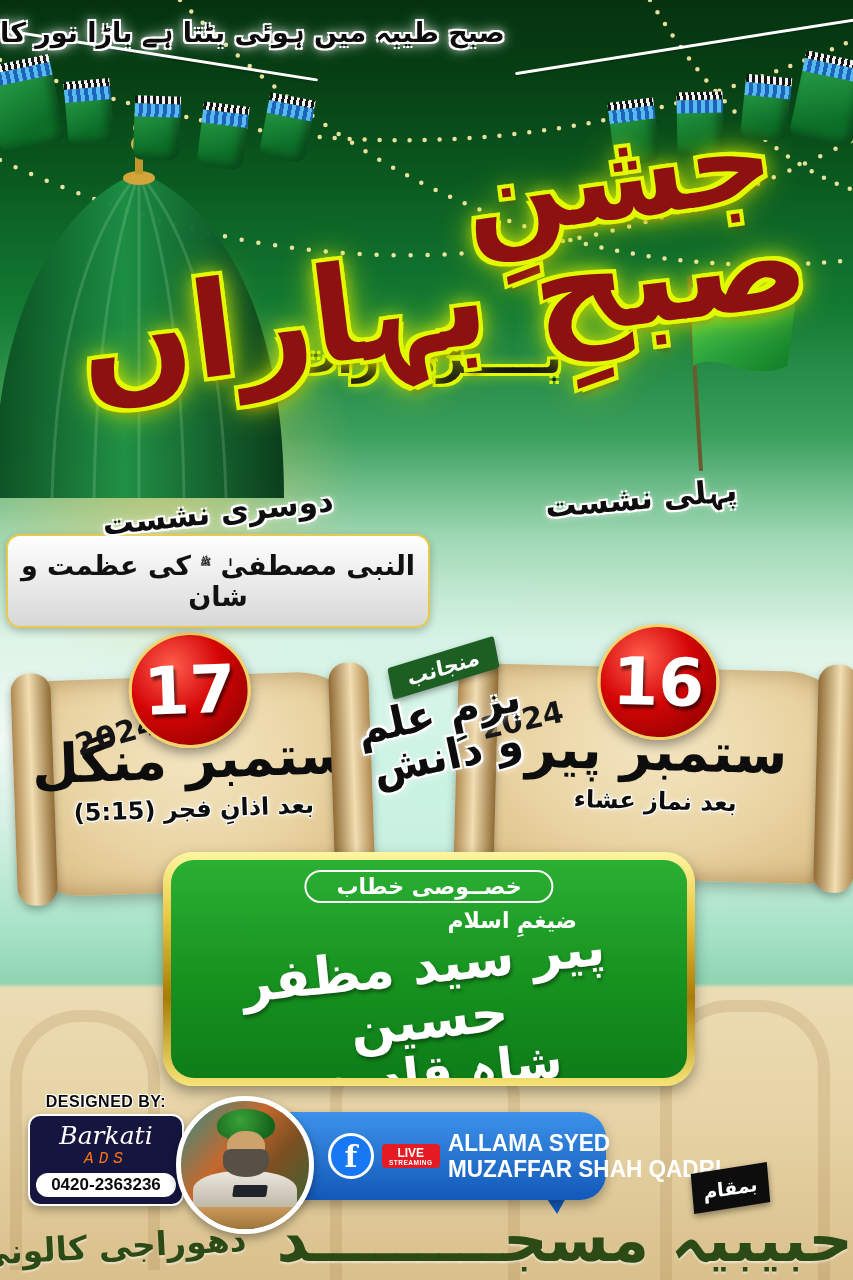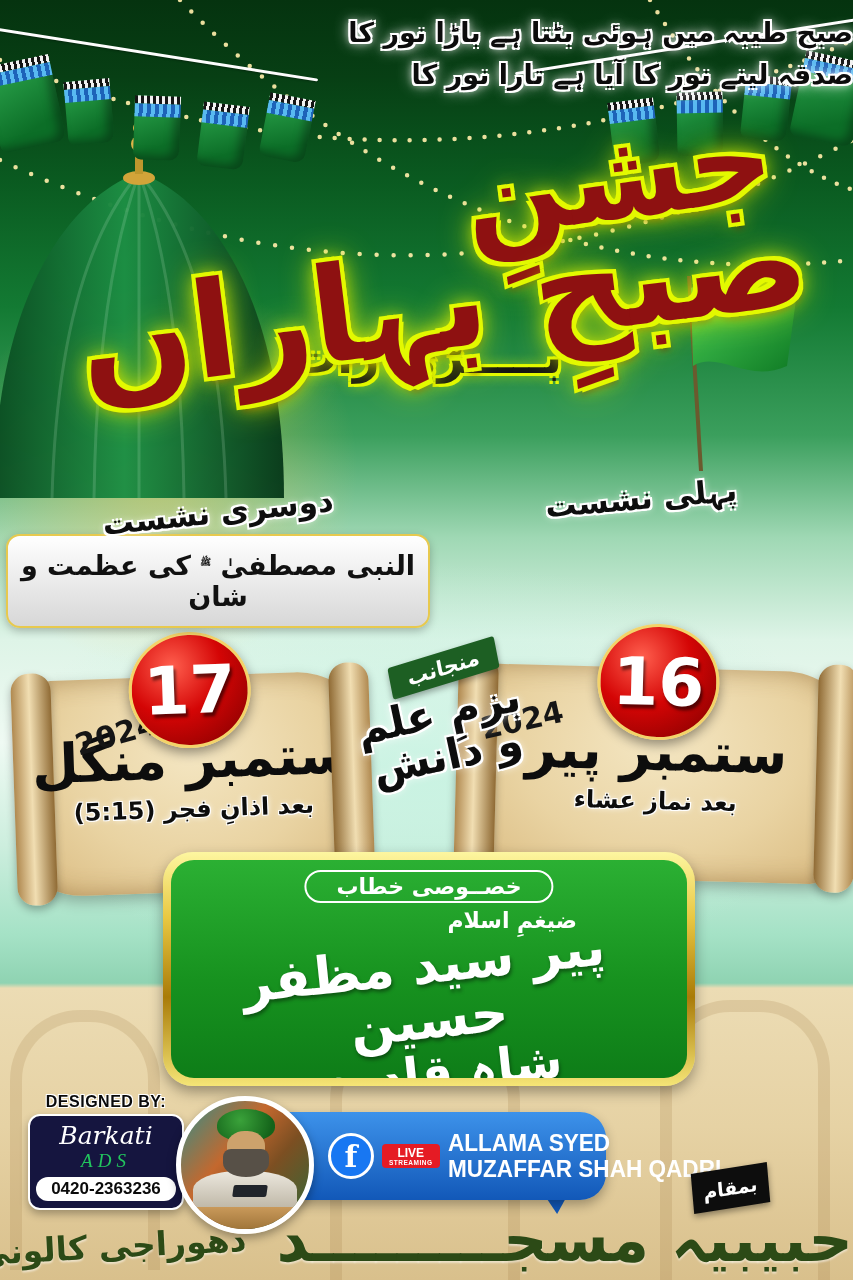--- a/index.html
+++ b/index.html
@@ -23,23 +23,23 @@
   .string{ position:absolute; height:3px; background:#fdfdfd; border-radius:3px; z-index:3;
     box-shadow:0 1px 2px rgba(0,0,0,.3);}
   .flag{ position:absolute; width:46px; height:64px; z-index:3;
     background:linear-gradient(160deg,#2da84f 0%,#0c6e27 75%);
     border-radius:3px 3px 10px 8px; box-shadow:inset -6px -4px 10px rgba(0,0,0,.35);}
   .flag::before{ content:""; position:absolute; top:0; left:0; right:0; height:8px;
     background:repeating-linear-gradient(90deg,#151515 0 3px,#f2f2f2 3px 6px);}
   .flag::after{ content:""; position:absolute; top:8px; left:0; right:0; height:13px;
     background:repeating-linear-gradient(90deg,#58b9f1 0 4px,#1d63b9 4px 8px);}
   
-  .couplet{ position:absolute; top:12px; left:0; width:100%; text-align:right; z-index:4;
+  .couplet{ position:absolute; top:12px; left:0; width:100%; text-align:left; z-index:4;
     color:#0c0c0c; font-weight:bold; font-size:27px; line-height:1.55;
-    text-shadow:-2px 2px 0 #fff,2px 2px 0 #fff,2px -2px 0 #fff,-2px -2px 0 #fff,0 0 9px #fff,0 0 16px #fff;padding-left:8px;}
+    text-shadow:-2px 2px 0 #fff,2px 2px 0 #fff,2px -2px 0 #fff,-2px -2px 0 #fff,0 0 9px #fff,0 0 16px #fff;}
   
   .title-wrap{ position:absolute; top:108px; left:0; width:100%; z-index:4; text-align:center; color:#8e1111;}
   .t-glow{ text-shadow:-4px 4px 0 #e3f900,4px 4px 0 #e3f900,4px -4px 0 #e3f900,-4px -4px 0 #e3f900,
     0 0 18px #d9f000,0 0 34px #cdE600,2px 6px 6px rgba(90,0,0,.55); font-weight:bold;}
   .t-jashn{ position:absolute; right:80px; top:0; font-size:118px; transform:rotate(-8deg); }
   .t-main{ position:absolute; right:40px; top:128px; width:740px; font-size:132px; line-height:1;
     transform:rotate(-7deg); }
   .t-sub{ position:absolute; top:330px; left:0; width:100%; text-align:center; font-size:46px; font-weight:bold;
     color:#141414; text-shadow:-3px 3px 0 #e3f900,3px 3px 0 #e3f900,3px -3px 0 #e3f900,-3px -3px 0 #e3f900,0 0 14px #d9f000;}
   
@@ -110,21 +110,21 @@
     transform:rotate(-6deg); direction:rtl; text-shadow:1px 3px 4px rgba(0,0,0,.4); font-weight:bold;}
   .speaker-name .l1{ font-size:52px; line-height:1.05; display:block;}
   .speaker-name .l2{ font-size:48px; line-height:1.1; display:block;}
   
   .designer{ position:absolute; left:28px; top:1072px; width:156px; z-index:7; text-align:center;}
   .designer-label{ font-size:16px; font-weight:bold; color:#0b0b0b; letter-spacing:.5px;
     text-shadow:-1px 1px 0 #fff,1px 1px 0 #fff,1px -1px 0 #fff,-1px -1px 0 #fff; font-family:"Liberation Sans",sans-serif;margin-top:21px;}
   .designer-box{ margin-top:3px; background:#15153f; border:2px solid #fff; border-radius:12px;
     padding:5px 6px 7px; box-shadow:0 4px 8px rgba(0,0,0,.3);}
   .designer-brand{ color:#fff; font-family:"DejaVu Serif",serif; font-style:italic; font-size:25px;}
-  .designer-sub{ color:#22c55e; font-family:Liberation Serif, serif; font-style:italic; font-size:19px; letter-spacing:5px;}
+  .designer-sub{ color:#f97316; font-family:Liberation Mono, monospace; font-style:italic; font-size:16px; letter-spacing:5px;}
   .designer-phone{ margin-top:5px; background:#fff; border-radius:999px; font-size:17px; font-weight:bold;
     color:#0b0b0b; padding:2px 4px; font-family:"Liberation Sans",sans-serif;}
   
   .photo{ position:absolute; left:176px; top:1096px; width:138px; height:138px; border-radius:50%;
     border:5px solid #fff; z-index:8; overflow:hidden; box-shadow:0 4px 10px rgba(0,0,0,.35);
     background:linear-gradient(130deg,#2f8f8a 0%,#c4682e 38%,#7c4f22 62%,#2f6a3a 100%);}
   .p-turban{ position:absolute; top:8px; left:36px; width:58px; height:32px; border-radius:50% 50% 42% 42%;
     background:radial-gradient(circle at 40% 35%, #3aa23a, #14631a 80%);}
   .p-face{ position:absolute; top:30px; left:46px; width:38px; height:32px; border-radius:46%;
     background:#cfa univ; background:#cfa briefly; background:#cda26c;}
@@ -224,21 +224,20 @@
   <div class="flag" style="left:134px; top:96px; transform:rotate(2deg);"></div>
   <div class="flag" style="left:200px; top:104px; transform:rotate(7deg);"></div>
   <div class="flag" style="left:264px; top:96px; transform:rotate(11deg);"></div>
   <div class="flag" style="right:-8px; top:56px; width:64px; height:86px; transform:rotate(12deg);"></div>
   <div class="flag" style="right:64px; top:76px; transform:rotate(6deg);"></div>
   <div class="flag" style="right:130px; top:92px; transform:rotate(-1deg);"></div>
   <div class="flag" style="right:196px; top:100px; transform:rotate(-7deg);"></div>
 
   <div class="couplet urdu">
     <div>صبح طیبہ میں ہوئی بٹتا ہے باڑا نور کا</div>
-    <div>صدقہ لینے نور کا آیا ہے تارا نور کا</div>
   </div>
 
   <div class="title-wrap">
     <div class="t-jashn t-glow urdu">جشنِ</div>
     <div class="t-main t-glow urdu">صبحِ بہاراں</div>
   </div>
   <div class="t-sub urdu">بـــــڑی رات</div>
 
   <div class="session sess-right">
     <div class="session-h urdu">پہلی نشست</div>

